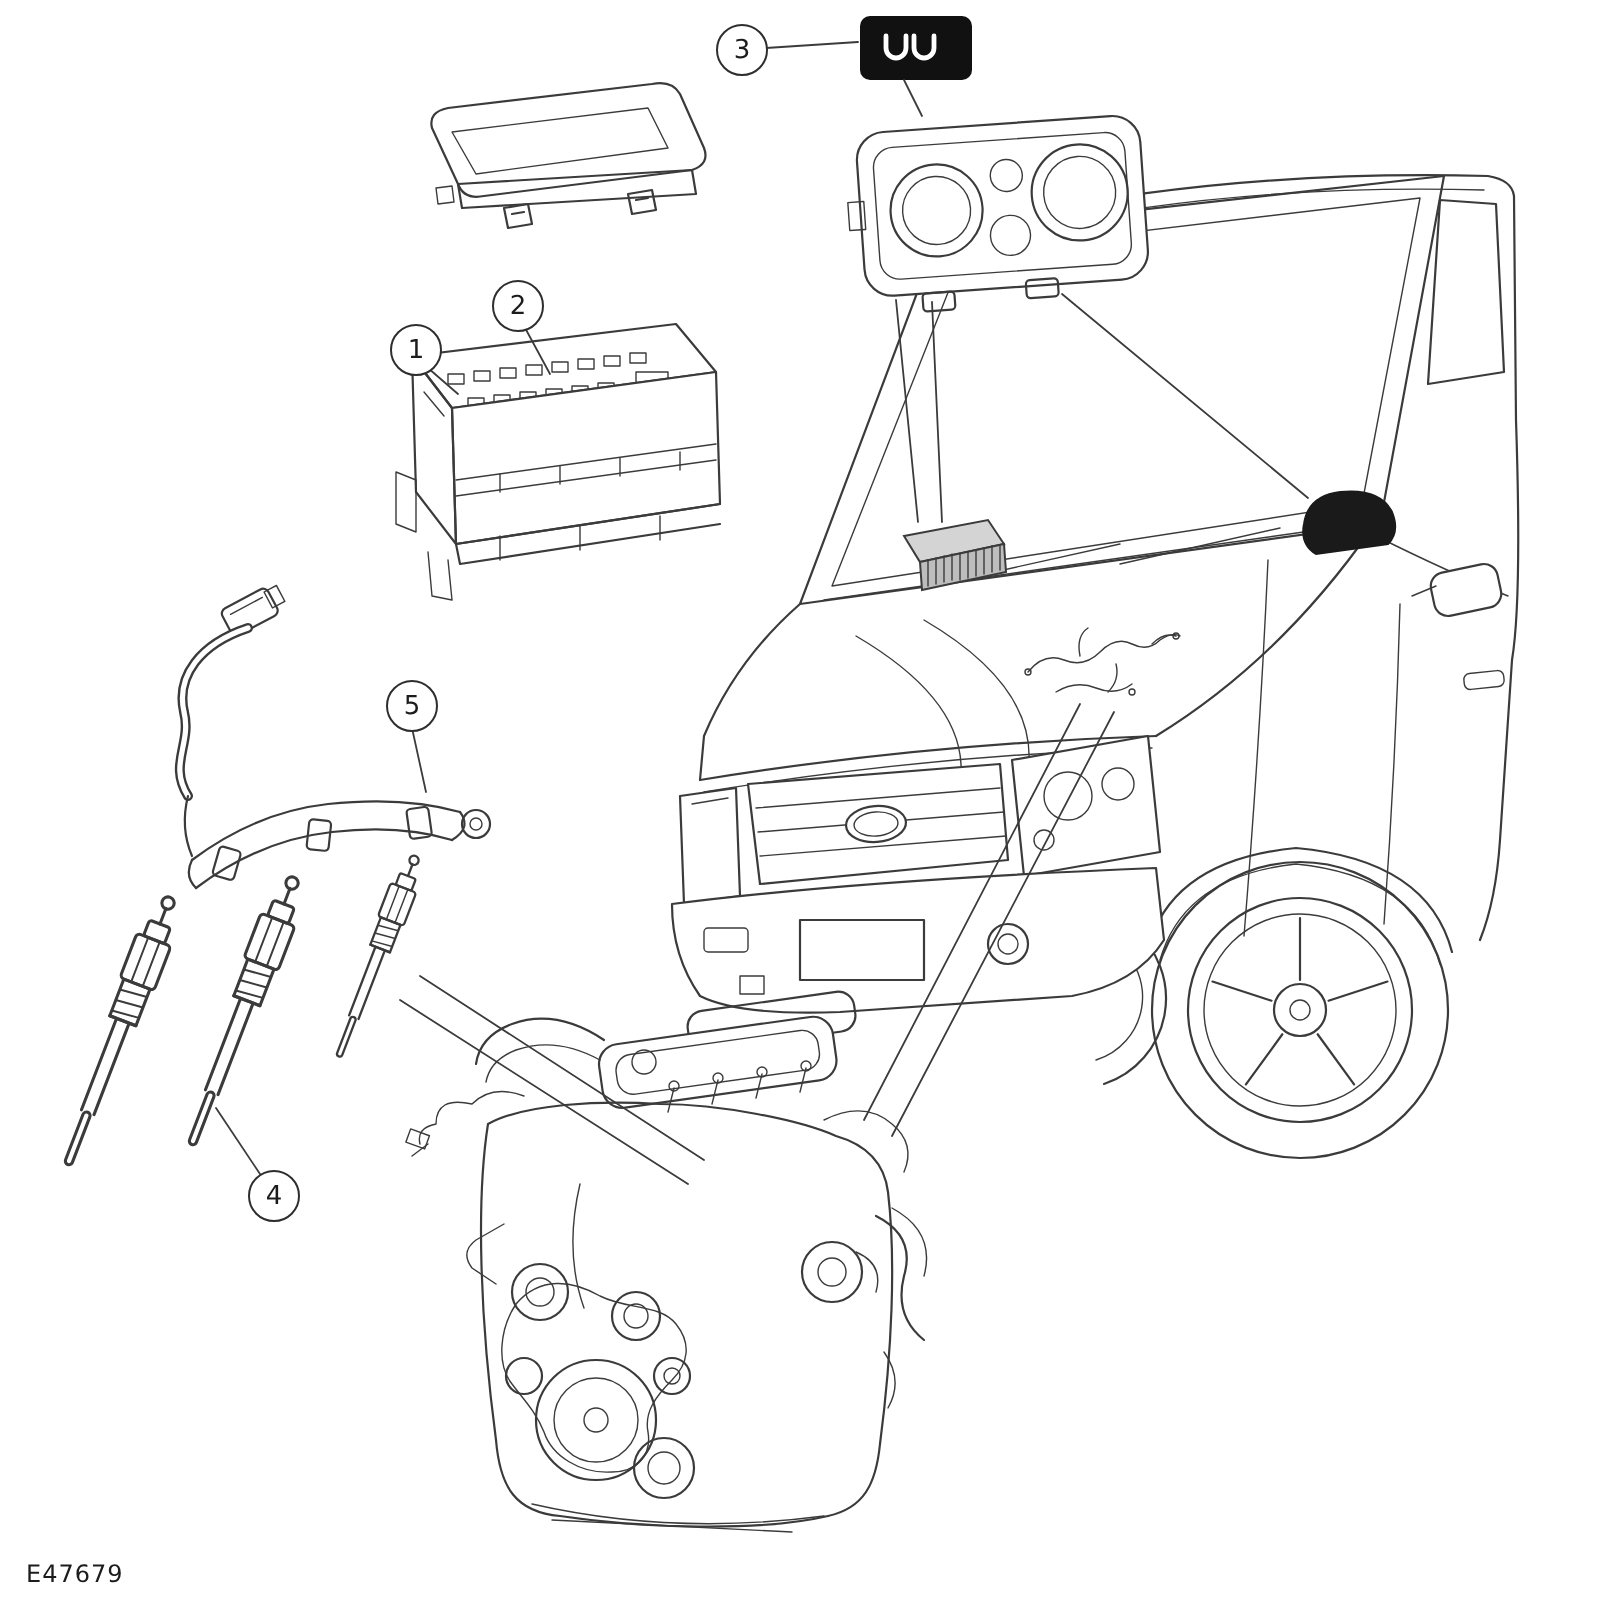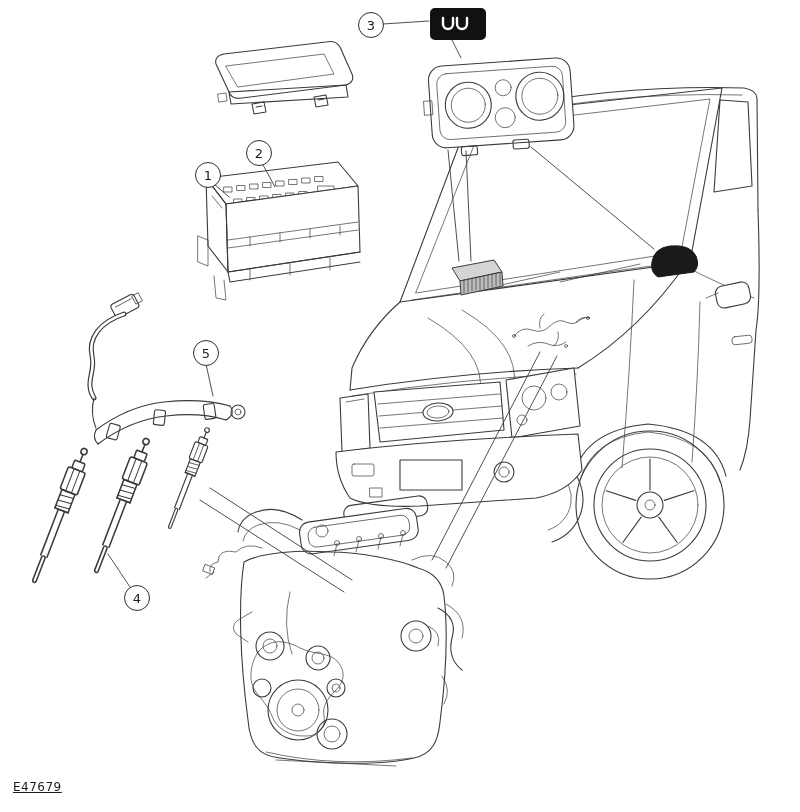--- a/index.html
+++ b/index.html
@@ -8,21 +8,21 @@
   svg{position:absolute;inset:0;}
   .ln{fill:none;stroke:#3b3b3b;stroke-width:1.1;stroke-linecap:round;stroke-linejoin:round;}
   .thin{stroke-width:0.7;}
   .leader{fill:none;stroke:#3b3b3b;stroke-width:0.9;stroke-linecap:round;}
   .whitefill{fill:#ffffff;}
   .cable{fill:none;stroke:#3b3b3b;stroke-width:5;stroke-linecap:round;}
   .cablecore{fill:none;stroke:#ffffff;stroke-width:2.6;stroke-linecap:round;}
   .callout{position:absolute;width:24px;height:24px;border:1.4px solid #2e2e2e;border-radius:50%;
            background:#fff;display:flex;align-items:center;justify-content:center;
            font-size:13px;color:#1c1c1c;z-index:5;}
-  .refcode{position:absolute;left:13px;top:780px;font-size:12px;letter-spacing:0.5px;color:#1c1c1c;text-decoration:underline;}
+  .refcode{position:absolute;left:13px;top:780px;font-size:12px;letter-spacing:0.5px;color:#1c1c1c;}
 </style>
 </head>
 <body>
 
 <div class="stage">
 
 <svg width="800" height="812" viewBox="0 0 800 812" xmlns="http://www.w3.org/2000/svg" xmlns:xlink="http://www.w3.org/1999/xlink">
 
   <defs>
     <g id="plug">

